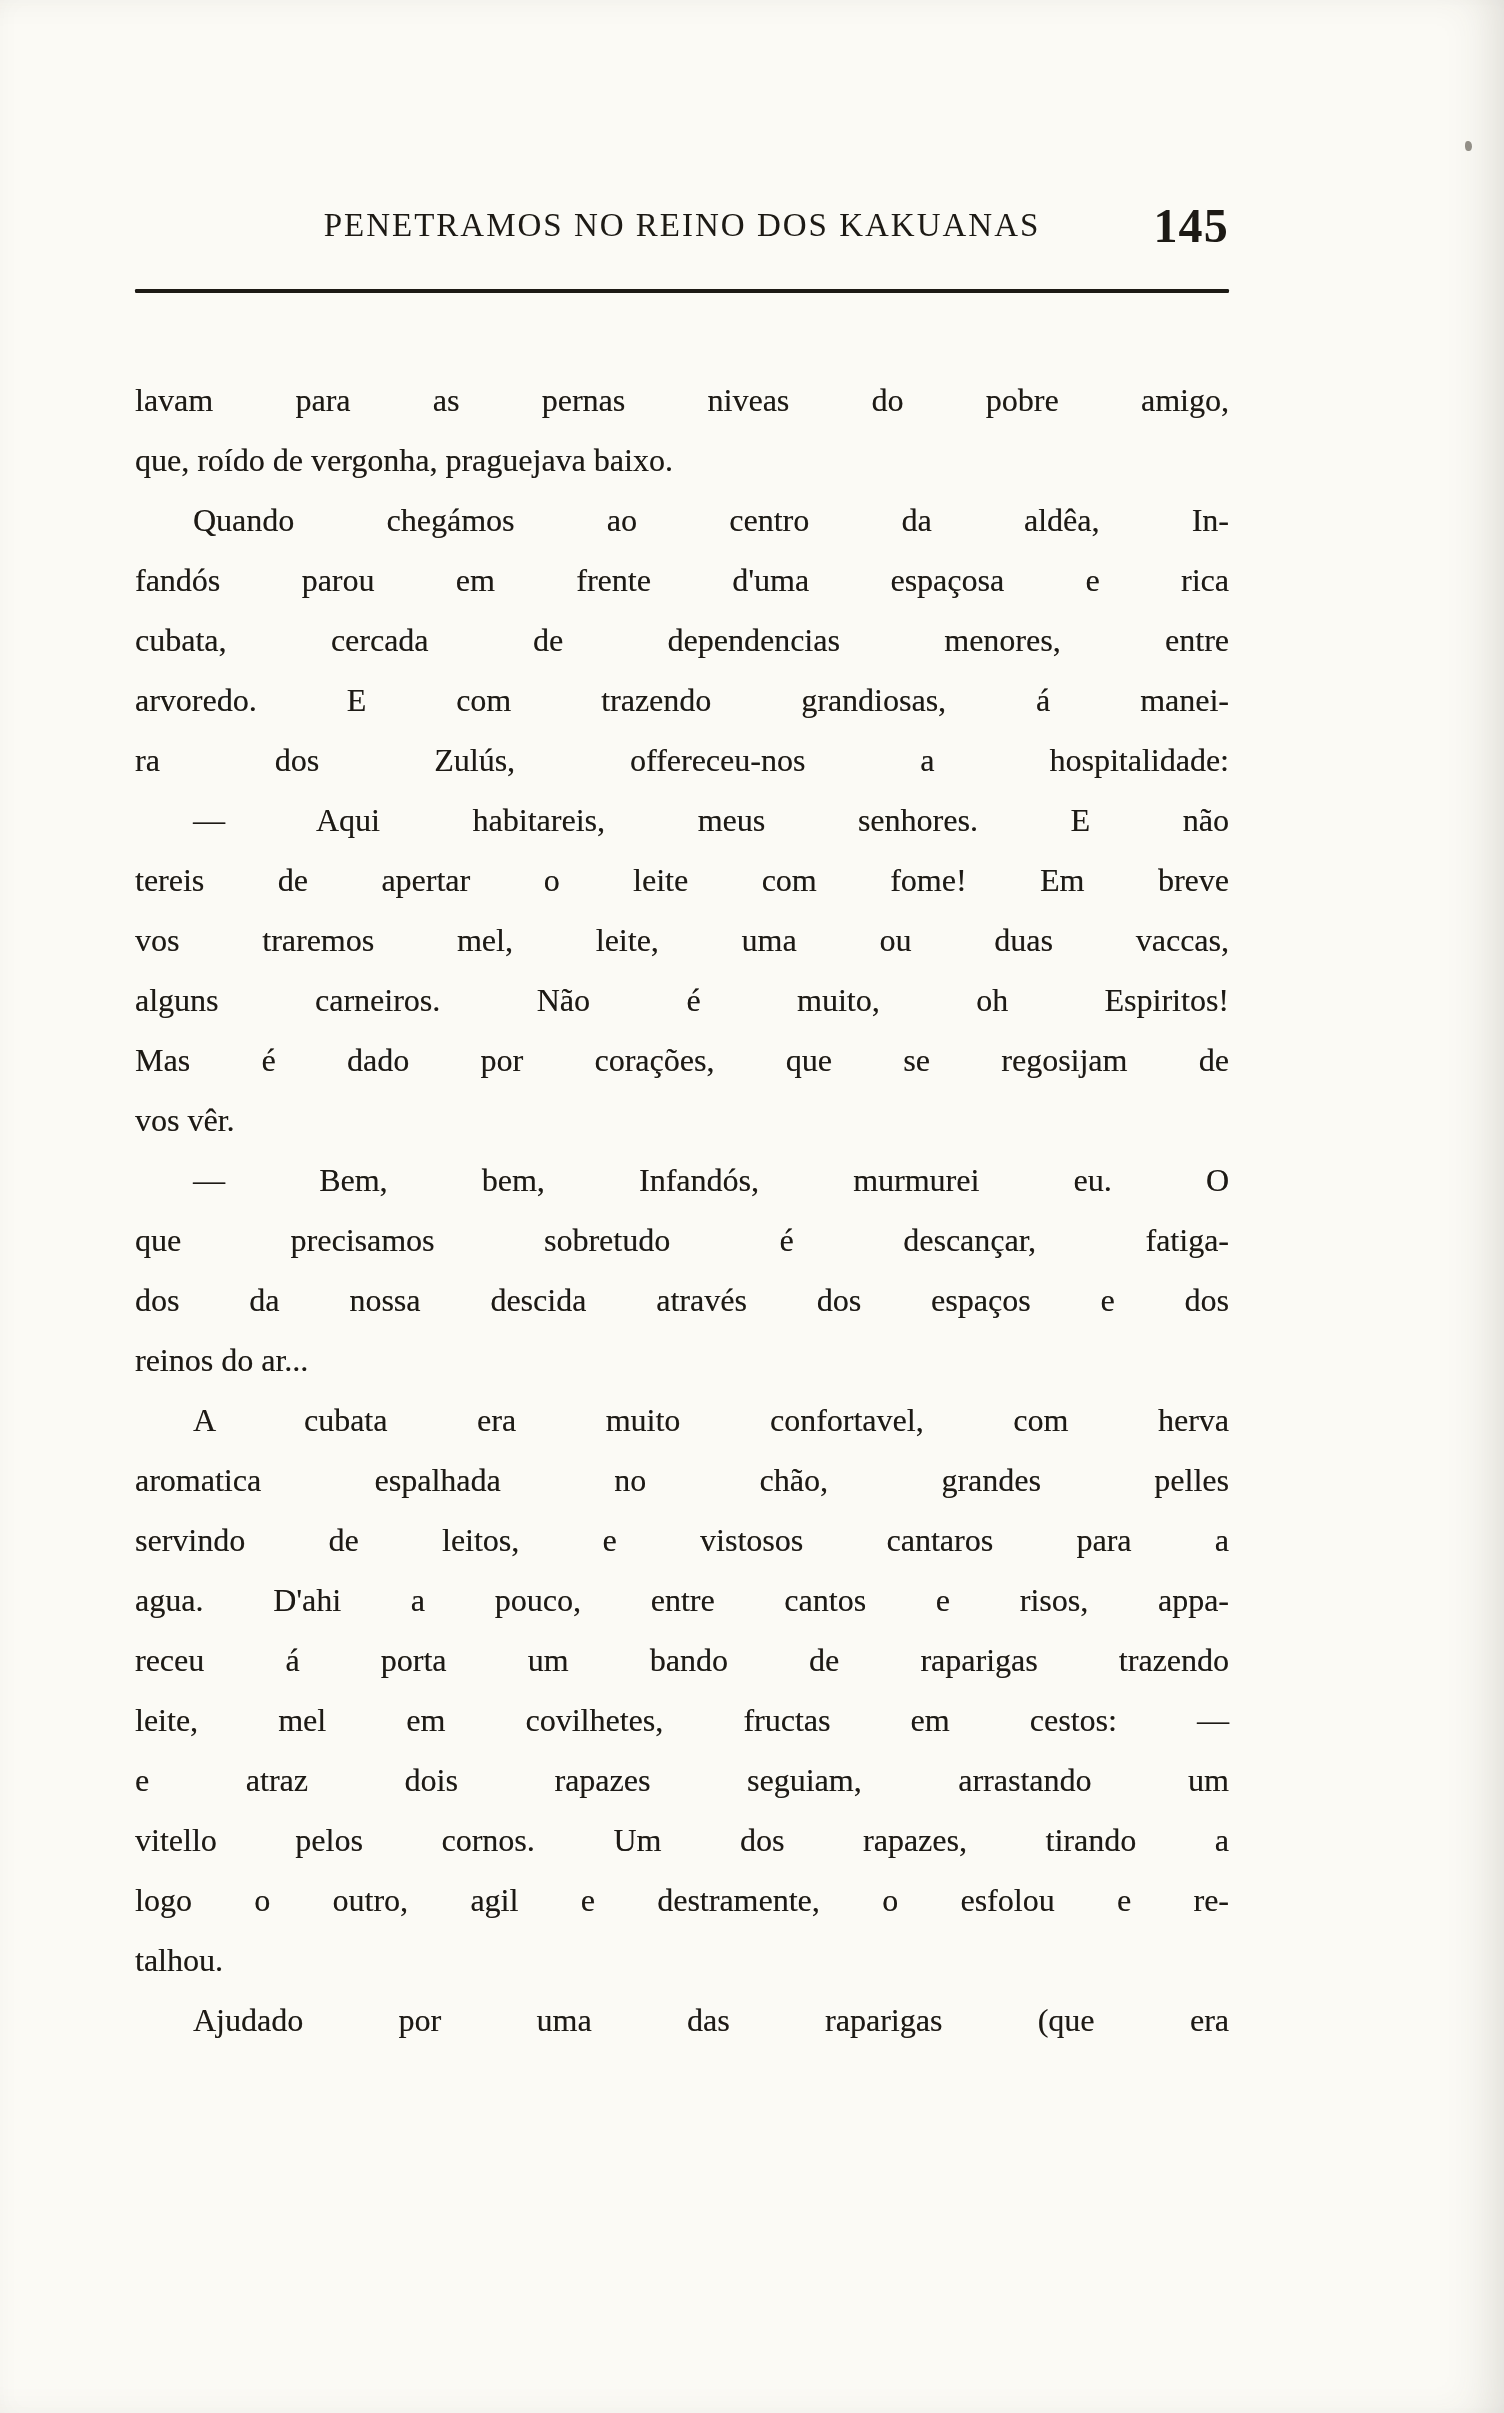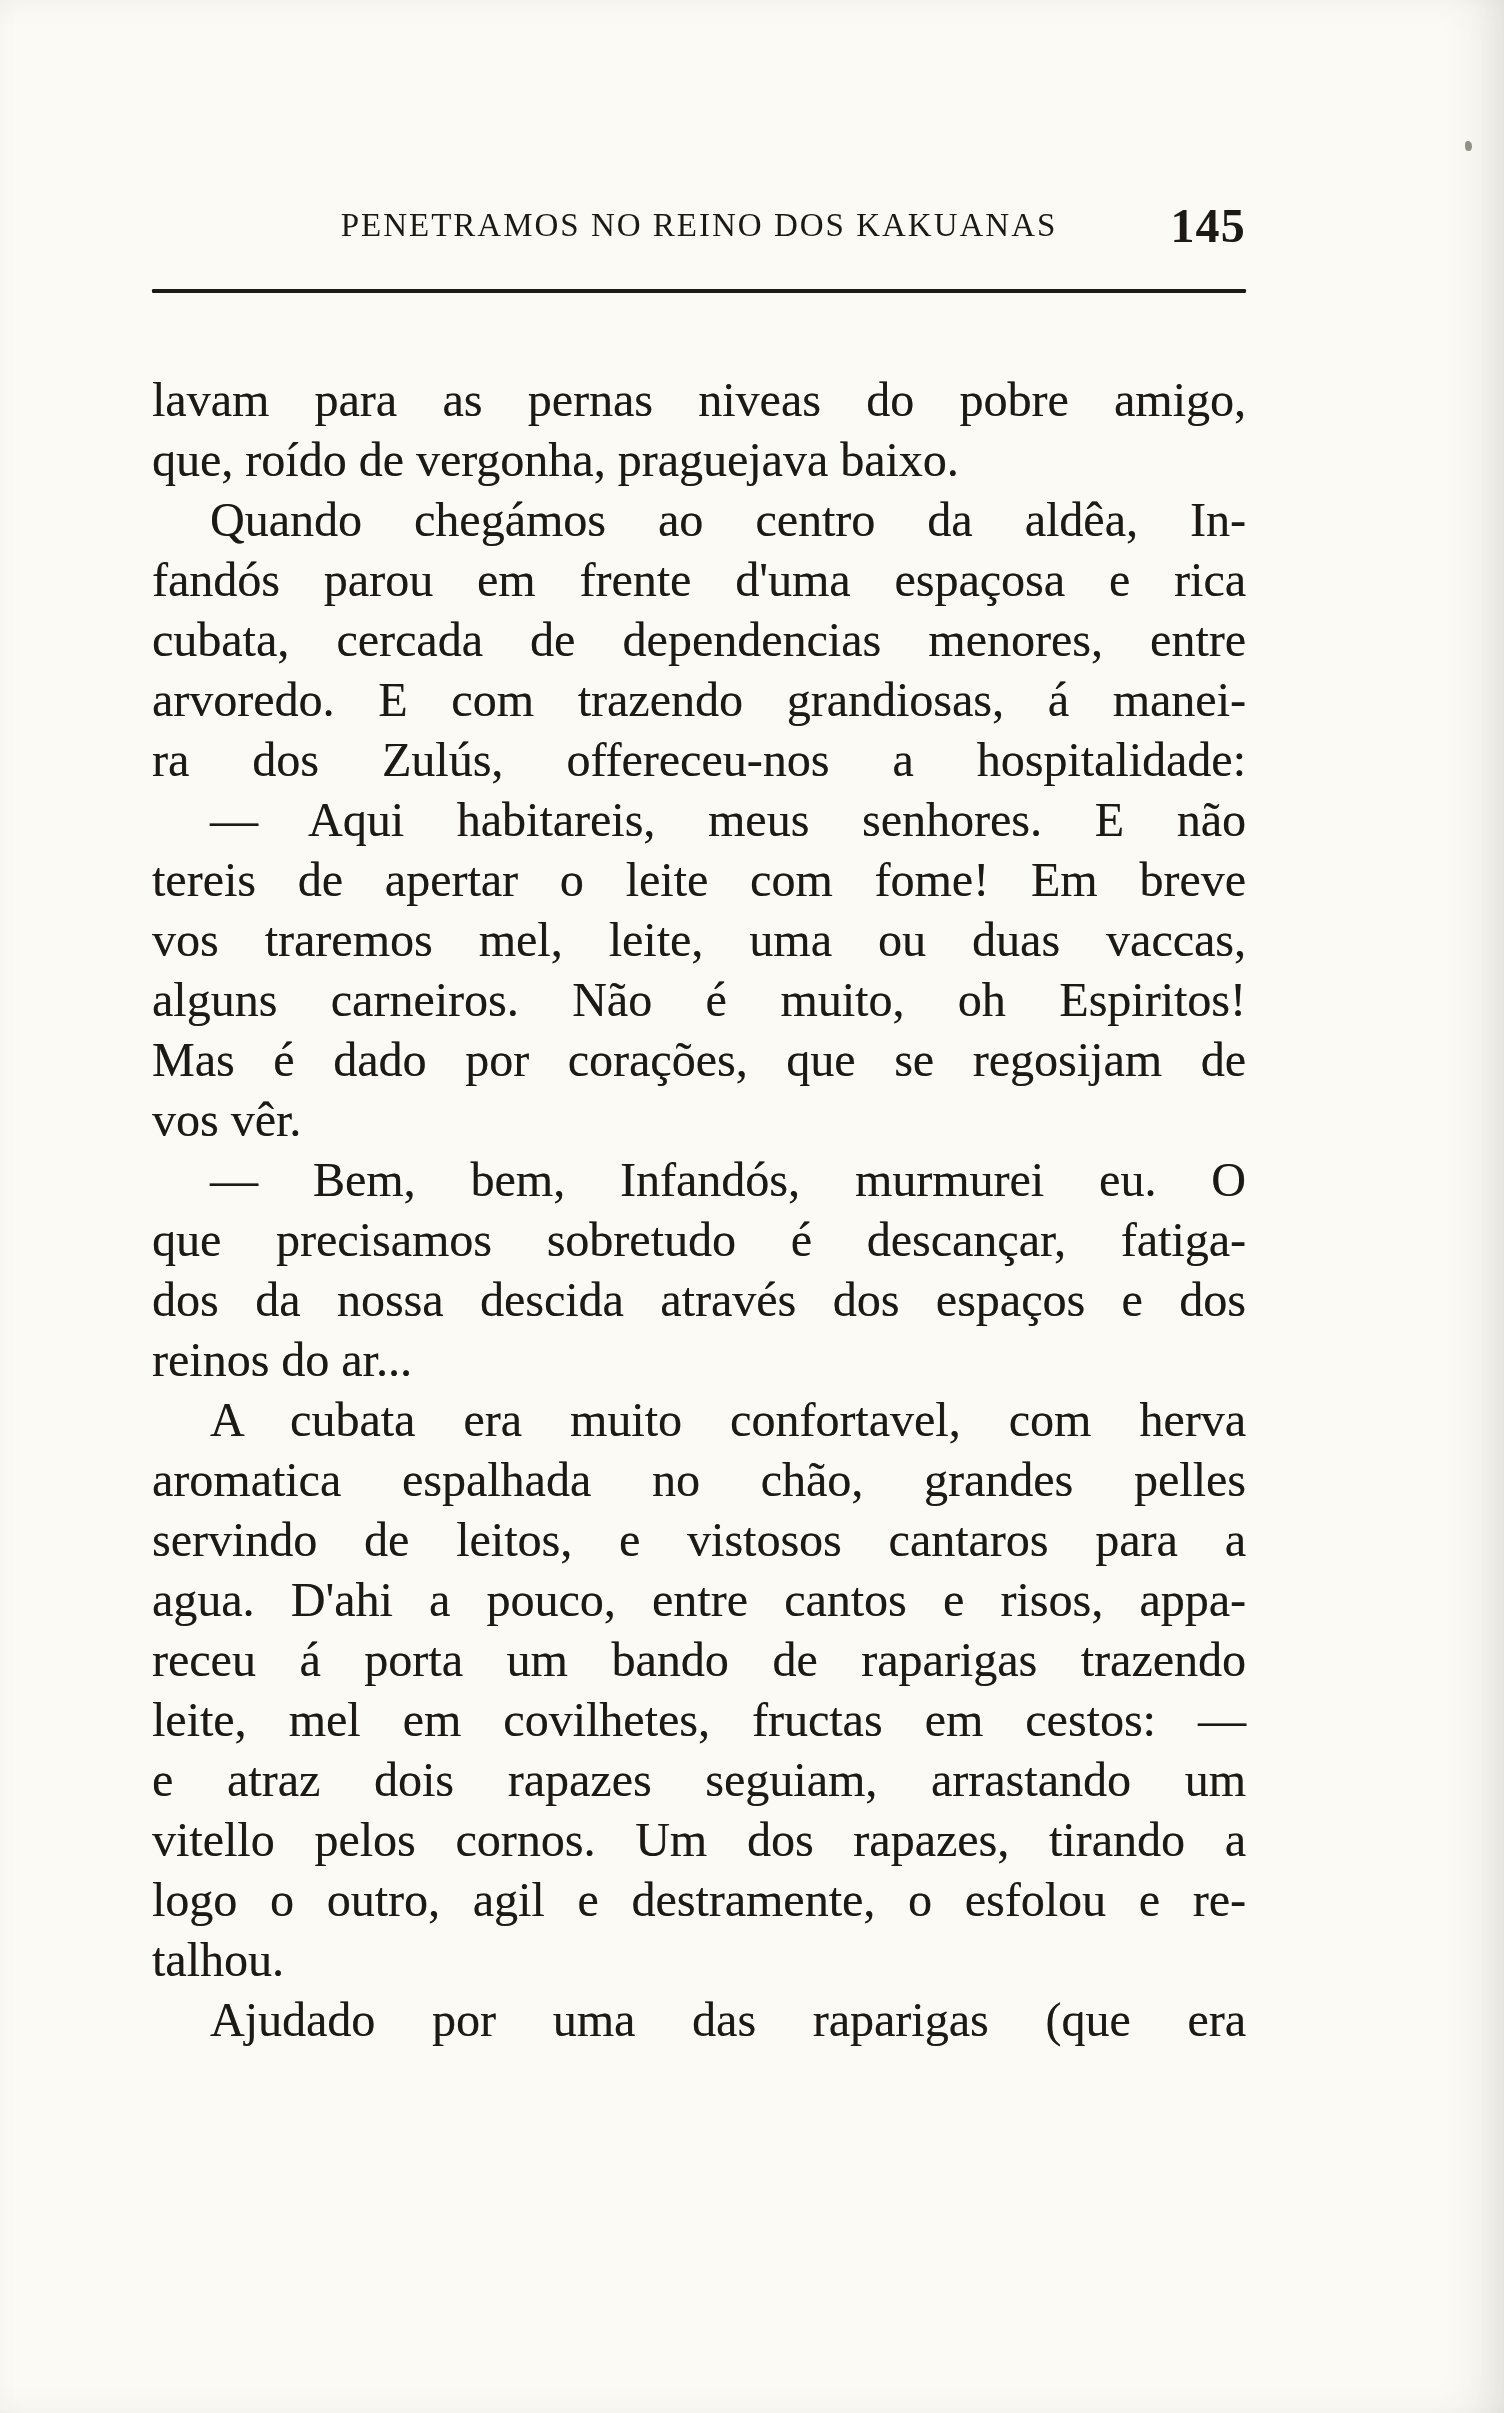--- a/index.html
+++ b/index.html
@@ -19,21 +19,20 @@
   .page{
     position:absolute;
     inset:0;
     box-shadow:inset -32px 0 52px -26px rgba(60,55,45,0.18), inset 8.6px 0 35px -23px rgba(60,55,45,0.08);
   }
   .content{
     position:absolute;
     left:135px;
     top:206px;
     width:1094px;
-    margin-left:17px;
   }
   .header{
     position:relative;
     height:38px;
   }
   .running-title{
     position:absolute;
     left:50%;
     transform:translateX(-50%);
     bottom:0;
@@ -52,21 +51,21 @@
     font-weight:bold;
   }
   .rule{
     margin-top:45px;
     height:3.5px;
     background:var(--ink);
     border-radius:1.2px;
   }
   .body-text{
     margin-top:77px;
-    font-size:48px;
+    font-size:32px;
     line-height:60px;
     text-shadow:0.2px 0.2px 0 rgba(29,26,21,0.55);
   }
   .line{
     text-align:justify;
     text-align-last:justify;
     white-space:normal;
     min-height:60px;
   }
   .line.flush{

